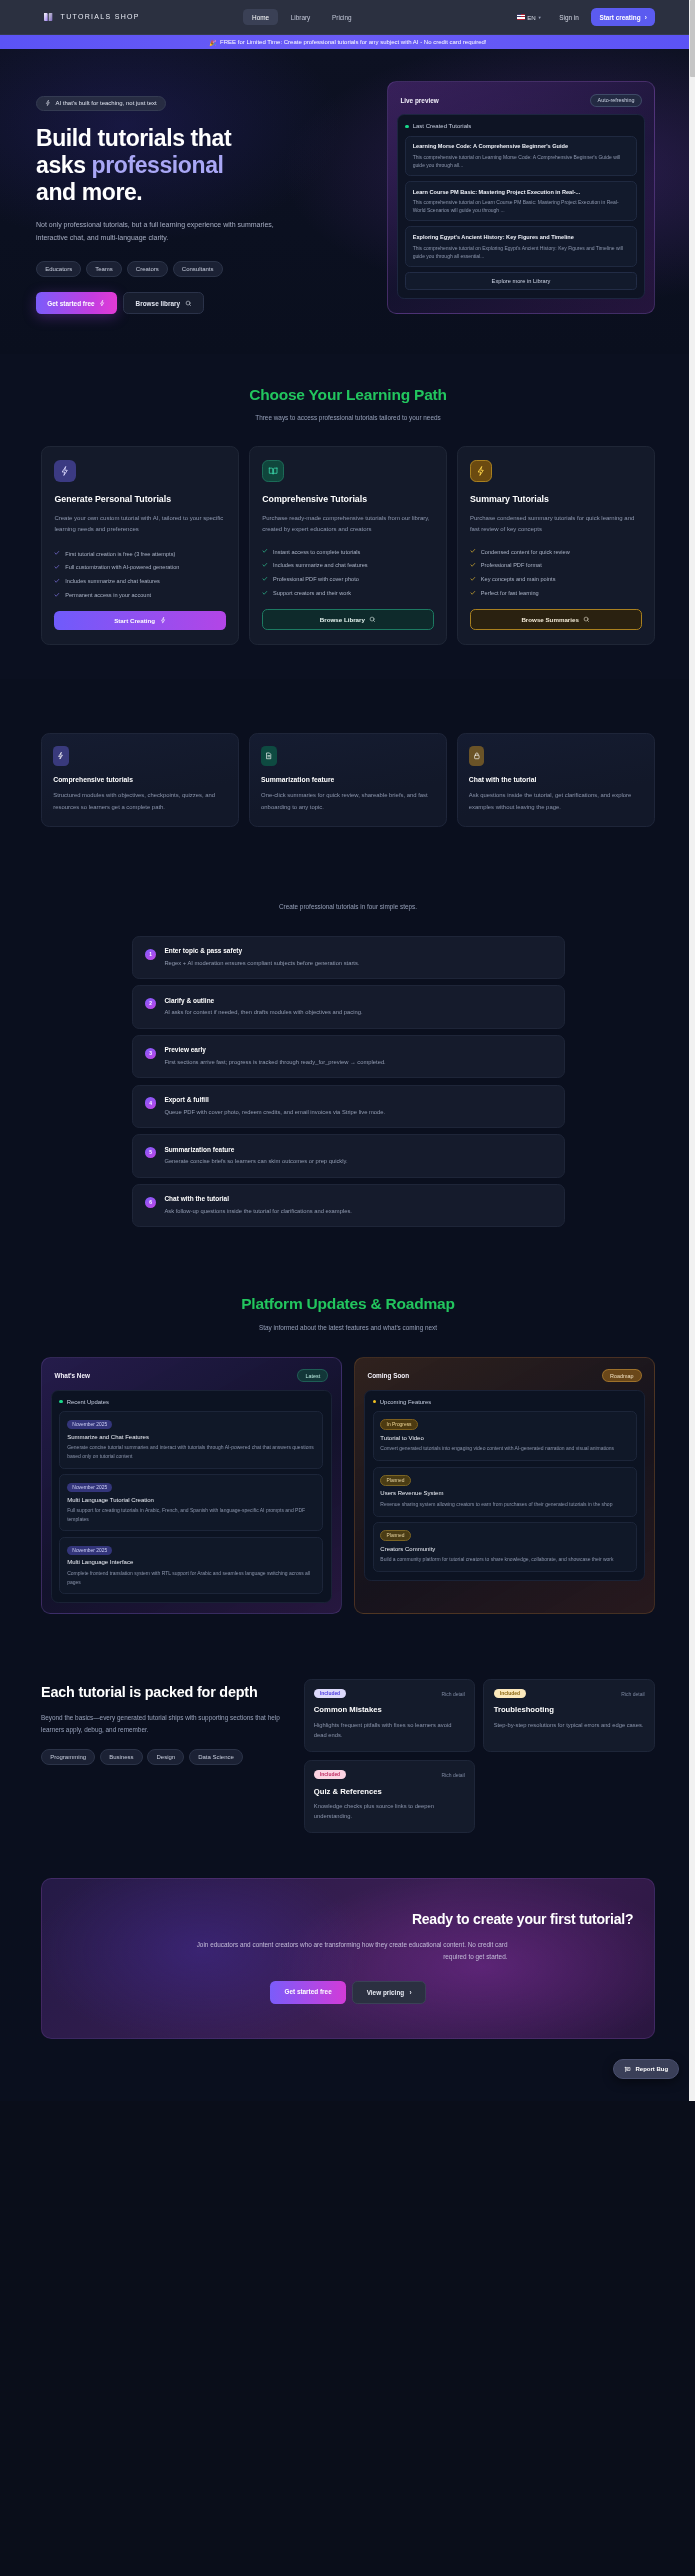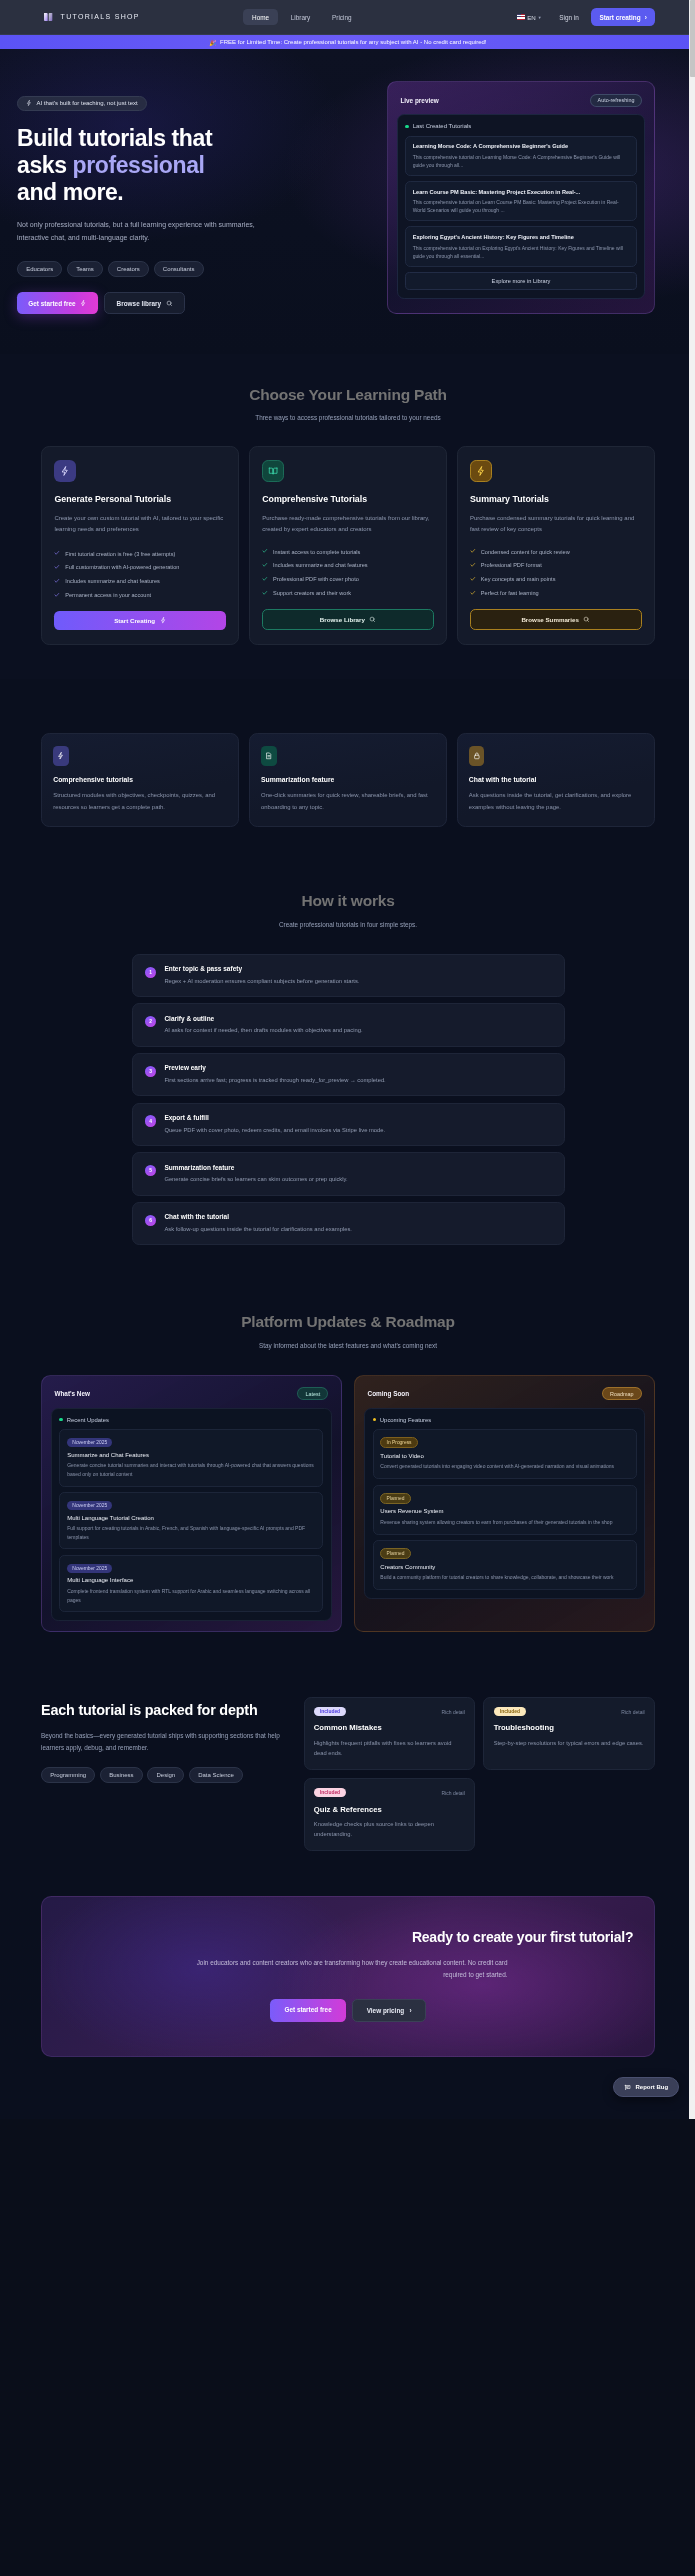--- a/index.html
+++ b/index.html
@@ -47,21 +47,21 @@
   
   .banner {
     height: 14.4px; background: linear-gradient(90deg,#5b53f5 0%,#6b5cf7 50%,#5b53f5 100%);
     display: flex; align-items: center; justify-content: center;
     font-size: 6px; color: #fff; gap: 3.1px; font-weight: 500;
   }
 
   
   .hero {
     position: relative;
-    padding: 32px 41px 40px 17px;
+    padding: 32px 41px 40px 36px;
     background:
       radial-gradient(464px 216px at 82% 40%, rgba(122,60,190,.30), transparent 62%),
       radial-gradient(361px 196px at 18% 25%, rgba(50,40,140,.30), transparent 60%),
       linear-gradient(180deg,#0d1122 0%,#0b1020 60%,#0a0f1e 100%);
     display: flex; gap: 20.6px;
   }
   .hero-left { width: 289px; padding-top: 14.4px; }
   .pill-badge {
     display: inline-flex; align-items: center; gap: 4.1px;
     background: rgba(42,48,68,.85); border: 0.5px solid #343b52;
@@ -113,21 +113,21 @@
   .tut-desc { margin-top: 2.6px; font-size: 5px; color: #8d97ae; line-height: 1.62; }
   .explore-btn {
     display: block; width: 100%; text-align: center; margin-top: 3.1px;
     background: #121a2c; border: 0.5px solid #222c46; border-radius: 4.6px;
     padding: 5.2px; font-size: 5.7px; color: #cfd6e6; cursor: pointer;
   }
 
   
   .section { padding: 0 41px; }
   .sec-head { text-align: center; }
-  .sec-title { font-size: 15.5px; font-weight: 700; color: #737373; letter-spacing: -0.2px; }
+  .sec-title { font-size: 15.5px; font-weight: 700; color: #22c55e; letter-spacing: -0.2px; }
   .sec-sub { margin-top: 8.2px; font-size: 6.4px; color: #96a0b8; line-height: 1.9; }
 
   .learning { background: #0b1020; padding-top: 32px; padding-bottom: 34px; }
   .path-grid { display: grid; grid-template-columns: repeat(3,1fr); gap: 9.3px; margin-top: 21.6px; }
   .path-card {
     background: #141a2a; border: 0.5px solid #1f2636; border-radius: 8.2px;
     padding: 13.4px 12.4px 13.4px 12.4px; display: flex; flex-direction: column;
   }
   .icon-sq { width: 21.6px; height: 21.6px; border-radius: 6.2px; display: flex; align-items: center; justify-content: center; }
   .icon-sq.violet { background: #3b3a82; }
@@ -577,21 +577,20 @@
             </svg>
           </div>
         <div class="inc-title">Chat with the tutorial</div>
         <div class="inc-desc">Ask questions inside the tutorial, get clarifications, and explore examples without leaving the page.</div>
       </div>
     </div>
   </div>
 
   <div class="section how">
     <div class="sec-head">
-      <div class="sec-title">How it works</div>
       <div class="sec-sub">Create professional tutorials in four simple steps.</div>
     </div>
     <div class="steps">
       <div class="step">
         <div class="step-num">1</div>
         <div style="flex:1">
           <div class="step-title">Enter topic &amp; pass safety</div>
           <div class="step-desc">Regex + AI moderation ensures compliant subjects before generation starts.</div>
         </div>
       </div>

